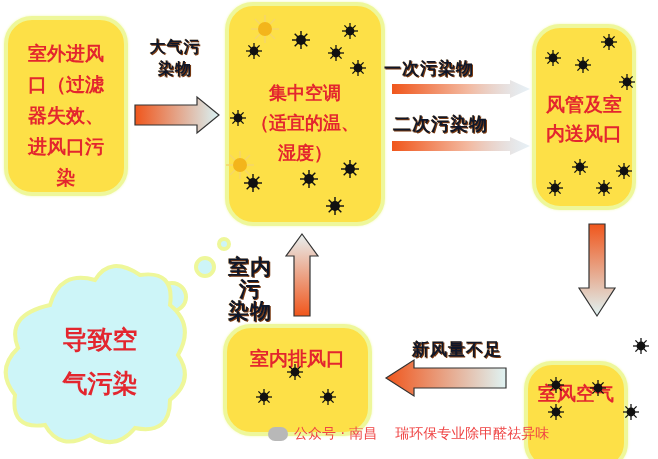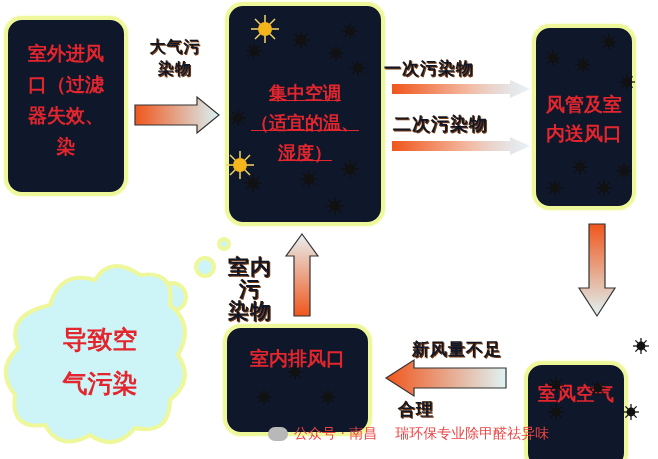--- a/index.html
+++ b/index.html
@@ -1,17 +1,17 @@
 <!DOCTYPE html>
 <html><head>
 <meta charset="utf-8">
 <style>
   html,body{margin:0;padding:0;}
   body{width:658px;height:459px;background:#ffffff;position:relative;overflow:hidden;font-family:"DejaVu Sans","Liberation Sans",sans-serif;}
-  .box{position:absolute;background:#0f172a;border:4px solid #eef79a;border-radius:18px;box-sizing:border-box;box-shadow:0 0 3px #f3f9b8;}
+  .box{position:absolute;background:#fde047;border:4px solid #eef79a;border-radius:28px;box-sizing:border-box;box-shadow:0 0 3px #f3f9b8;}
   .red{color:#e3262e;font-weight:bold;text-align:center;position:absolute;}
   .lbl{position:absolute;color:#0f172a;font-weight:bold;text-align:center;text-shadow:1px 1px 0 #7a3a10, -0.5px -0.5px 0 #ffd9a0;letter-spacing:1px;}
   .p{position:absolute;width:16px;height:16px;}
   .sun{position:absolute;width:30px;height:30px;}
   .wm{position:absolute;color:#ef4444;font-size:14px;}
 </style>
 </head>
 <body>
 
 <svg width="0" height="0" style="position:absolute">
@@ -56,34 +56,35 @@
       <circle cx="15" cy="15" r="7" fill="#f3b51b"></circle>
     </symbol>
   </defs>
 </svg>
 
 <div class="box" style="left:4px;top:16px;width:124px;height:180px;">
   <div class="red" style="left:0;right:0;top:18px;font-size:19px;line-height:31px;">
     <div>室外进风</div>
     <div>口（过滤</div>
     <div>器失效、</div>
+    <div>进风口污</div>
     <div>染</div>
   </div>
 </div>
 
 <div class="lbl" style="left:140px;top:36px;width:70px;font-size:16px;line-height:22px;">
   <div>大气污</div>
   <div>染物</div>
 </div>
 <svg style="position:absolute;left:133px;top:95px;" width="88" height="40">
   <polygon points="2,10 64,10 64,2 86,20 64,38 64,30 2,30" fill="url(#gR)" stroke="#333" stroke-width="1.2"></polygon>
 </svg>
 
 <div class="box" style="left:225px;top:2px;width:160px;height:224px;">
-  <div class="red" style="left:0;right:0;top:72px;font-size:18px;line-height:30px;text-decoration:underline;">
+  <div class="red" style="left:0;right:0;top:72px;font-size:18px;line-height:30px;">
     <div>集中空调</div>
     <div>（适宜的温、</div>
     <div>湿度）</div>
   </div>
 </div>
 <svg class="sun" style="left:250px;top:14px;">
     <use href="#sunsym"></use>
   </svg>
 <svg class="sun" style="left:225px;top:150px;">
     <use href="#sunsym"></use>
@@ -180,21 +181,20 @@
   </svg>
 <svg class="p" style="left:623px;top:404px;">
     <use href="#part"></use>
   </svg>
 
 <div class="lbl" style="left:400px;top:338px;font-size:17px;margin-left:12px;">新风量不足</div>
 <svg style="position:absolute;left:384px;top:358px;" width="124" height="40">
   <polygon points="2,20 30,2 30,10 122,10 122,30 30,30 30,38" fill="url(#gL)" stroke="#333" stroke-width="1.2"></polygon>
 </svg>
 <div class="lbl" style="left:398px;top:398px;font-size:17px;line-height:22px;">
-  <div style="text-align:left;">合理</div>
 </div>
 
 <div class="box" style="left:223px;top:324px;width:149px;height:112px;">
   <div class="red" style="left:0;right:0;top:18px;font-size:19px;">室内排风口</div>
 </div>
 <svg class="p" style="left:287px;top:364px;">
     <use href="#part"></use>
   </svg>
 <svg class="p" style="left:256px;top:389px;">
     <use href="#part"></use>

